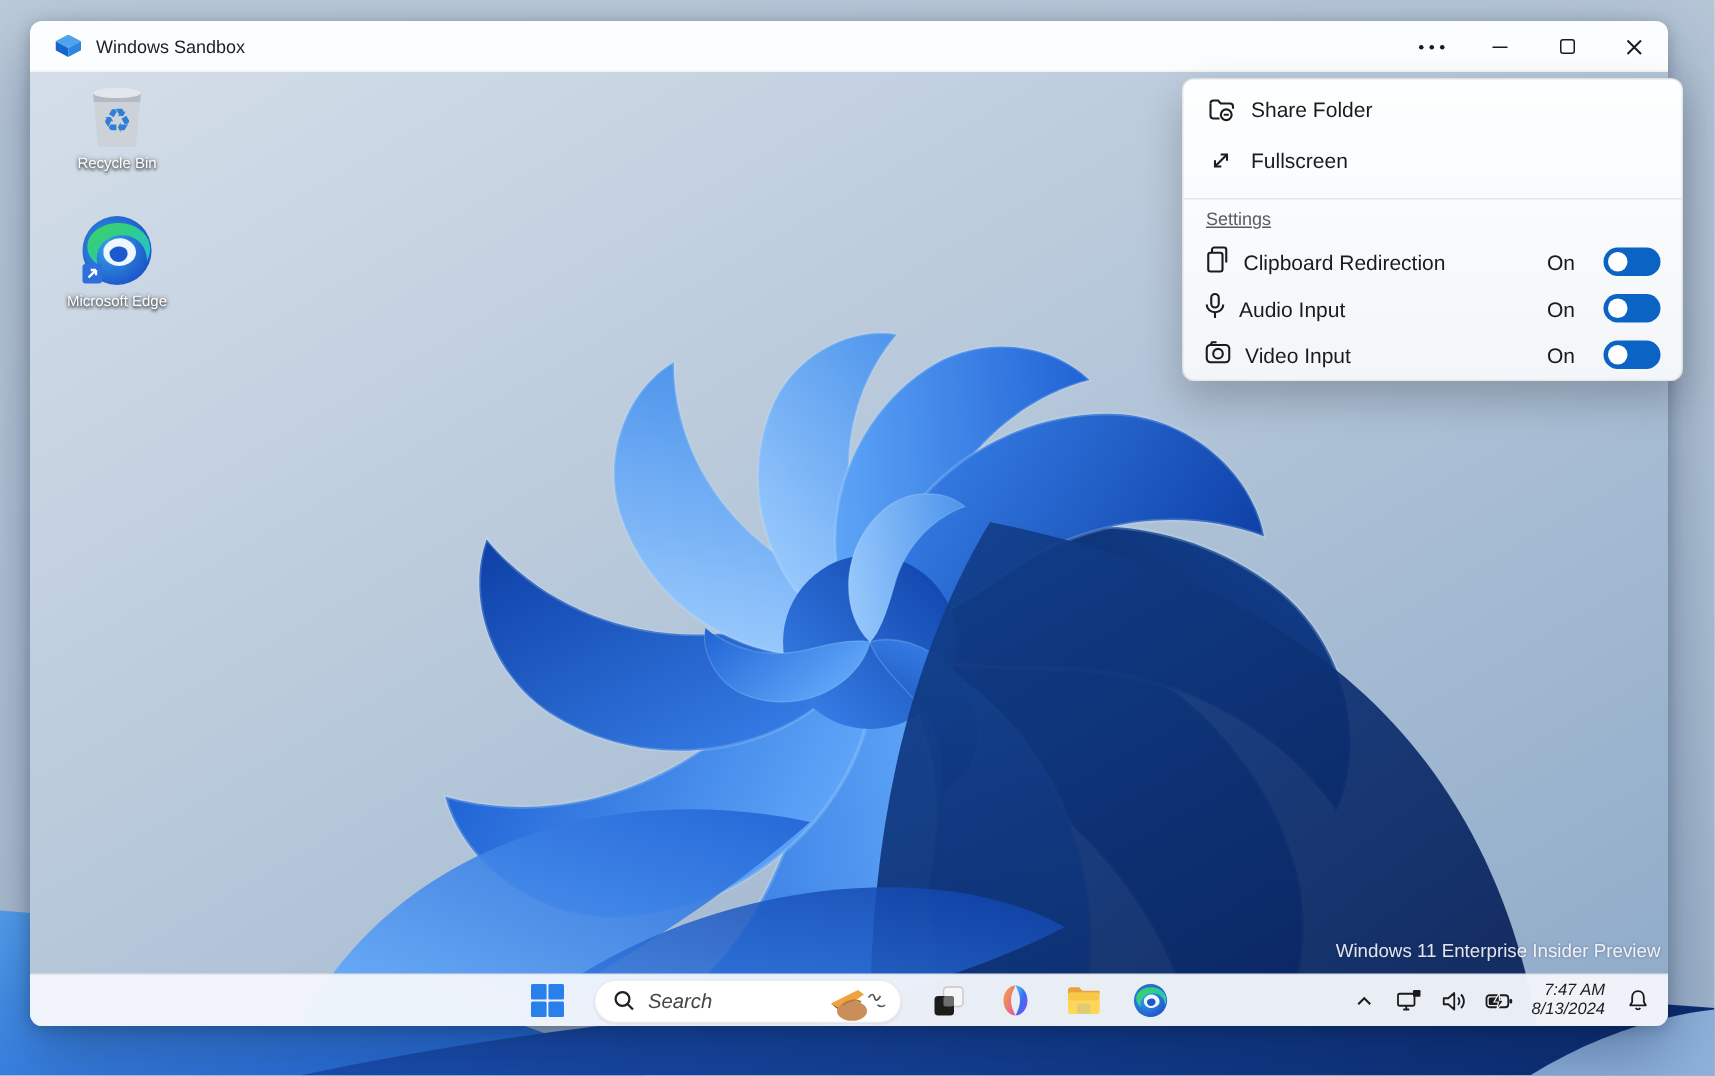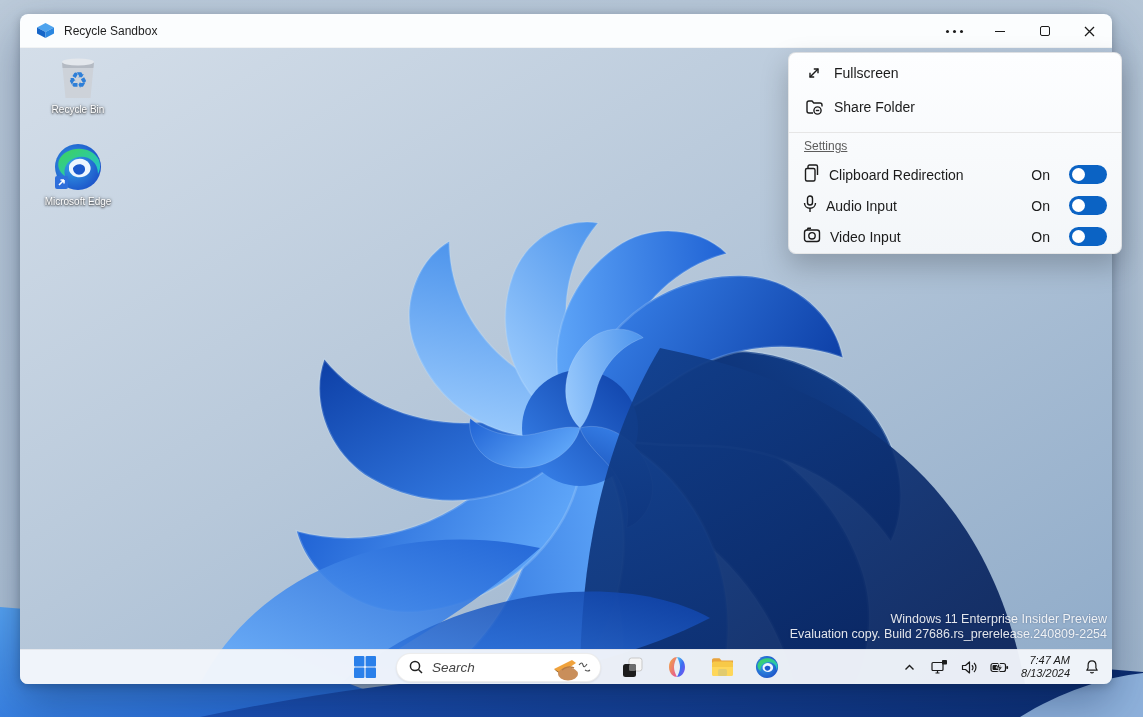--- a/index.html
+++ b/index.html
@@ -101,21 +101,21 @@
 </svg>
 
 <div class="win">
 
   <div class="titlebar">
     <svg class="app-ic" viewBox="0 0 17 15">
       <polygon points="8.5,0 17,4.5 8.5,9 0,4.5" fill="#4da3ee"></polygon>
       <polygon points="0,4.5 8.5,9 8.5,15 0,10.5" fill="#1565c8"></polygon>
       <polygon points="17,4.5 8.5,9 8.5,15 17,10.5" fill="#2b87e0"></polygon>
     </svg>
-    <span class="ttl">Recycle Sandbox</span>
+    <span class="ttl">Windows Sandbox</span>
     <div class="caption">
       <div class="cap-btn">
         <span class="dots">
             <i></i>
             <i></i>
             <i></i>
           </span>
       </div>
       <div class="cap-btn">
         <span class="min-line"></span>
@@ -207,21 +207,20 @@
         <path d="M16,24 C18,18 26,15 32,18 C38,21 39,27 36,31 C30,38 18,36 16,28 Z" fill="#eef6ff"></path>
         <path d="M20,26 C22,22 28,21 31,24 C33,27 32,30 29,32 C24,34 20,31 20,26 Z" fill="#1c59cc"></path>
         <rect x="2" y="34" width="13" height="13" rx="2" fill="#2f6fdb"></rect>
         <path d="M6,43 L11,38 M11,38 L7.5,38 M11,38 L11,41.5" stroke="#fff" stroke-width="1.6" fill="none"></path>
       </svg>
       <div class="lbl">Microsoft Edge</div>
     </div>
 
     <div class="watermark">
       <div>Windows 11 Enterprise Insider Preview</div>
-      <div>Evaluation copy. Build 27686.rs_prerelease.240809-2254</div>
     </div>
 
     <div class="taskbar">
       <div class="tb-center">
         <div class="tb-btn">
           <svg width="24" height="24" viewBox="0 0 24 24">
             <rect x="1" y="1" width="10.4" height="10.4" rx="1" fill="#2a80ea"></rect>
             <rect x="12.6" y="1" width="10.4" height="10.4" rx="1" fill="#2a80ea"></rect>
             <rect x="1" y="12.6" width="10.4" height="10.4" rx="1" fill="#2a80ea"></rect>
             <rect x="12.6" y="12.6" width="10.4" height="10.4" rx="1" fill="#2a80ea"></rect>
@@ -326,38 +325,38 @@
           </svg>
         </div>
       </div>
     </div>
   </div>
 </div>
 
 <div class="flyout">
   <div class="f-row">
     <span class="f-ic">
-      <svg width="18" height="18" viewBox="0 0 18 18">
-        <path d="M5,13 L13,5" stroke="#1b1b1b" stroke-width="1.4" fill="none"></path>
-        <path d="M8.8,5 L13,5 L13,9.2 M9.2,13 L5,13 L5,8.8" stroke="#1b1b1b" stroke-width="1.4" fill="none"></path>
-      </svg>
-    </span>
-    <span>Fullscreen</span>
-  </div>
-
-  <div class="f-row">
-    <span class="f-ic">
       <svg width="19" height="18" viewBox="0 0 19 18">
         <path d="M2,5 C2,3.9 2.9,3 4,3 L7,3 L8.8,5 L15,5 C16.1,5 17,5.9 17,7 L17,8.5" fill="none" stroke="#1b1b1b" stroke-width="1.4"></path>
         <path d="M2,5 L2,13 C2,14.1 2.9,15 4,15 L8,15" fill="none" stroke="#1b1b1b" stroke-width="1.4"></path>
         <circle cx="12.5" cy="12.5" r="3.6" fill="none" stroke="#1b1b1b" stroke-width="1.4"></circle>
         <path d="M10.8,12.5 L14.2,12.5" stroke="#1b1b1b" stroke-width="1.4"></path>
       </svg>
     </span>
     <span>Share Folder</span>
+  </div>
+
+  <div class="f-row">
+    <span class="f-ic">
+      <svg width="18" height="18" viewBox="0 0 18 18">
+        <path d="M5,13 L13,5" stroke="#1b1b1b" stroke-width="1.4" fill="none"></path>
+        <path d="M8.8,5 L13,5 L13,9.2 M9.2,13 L5,13 L5,8.8" stroke="#1b1b1b" stroke-width="1.4" fill="none"></path>
+      </svg>
+    </span>
+    <span>Fullscreen</span>
   </div>
 
   <div class="f-sep"></div>
   <div class="f-section">Settings</div>
 
   <div class="f-toggle-row">
     <span class="f-ic">
       <svg width="17" height="18" viewBox="0 0 17 18">
         <path d="M5,4 L5,2.5 C5,1.7 5.7,1 6.5,1 L13,1 C13.8,1 14.5,1.7 14.5,2.5 L14.5,11" fill="none" stroke="#1b1b1b" stroke-width="1.4"></path>
         <rect x="2.5" y="4.5" width="9.5" height="12.5" rx="1.5" fill="none" stroke="#1b1b1b" stroke-width="1.4"></rect>

